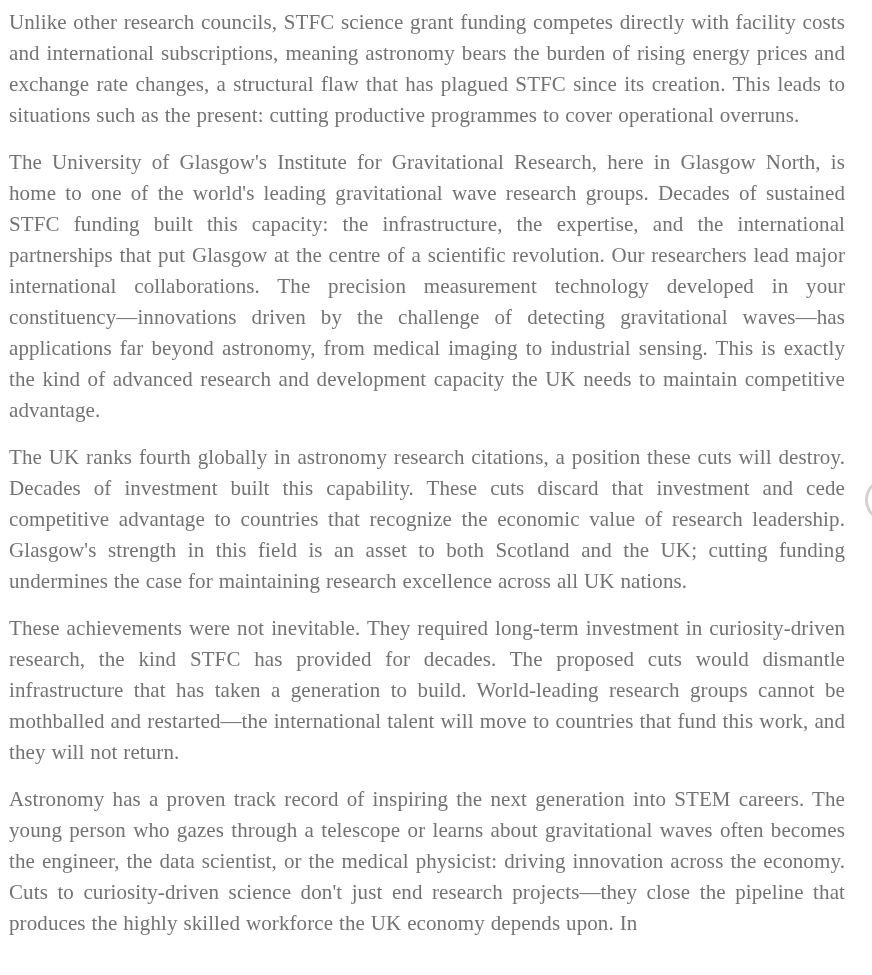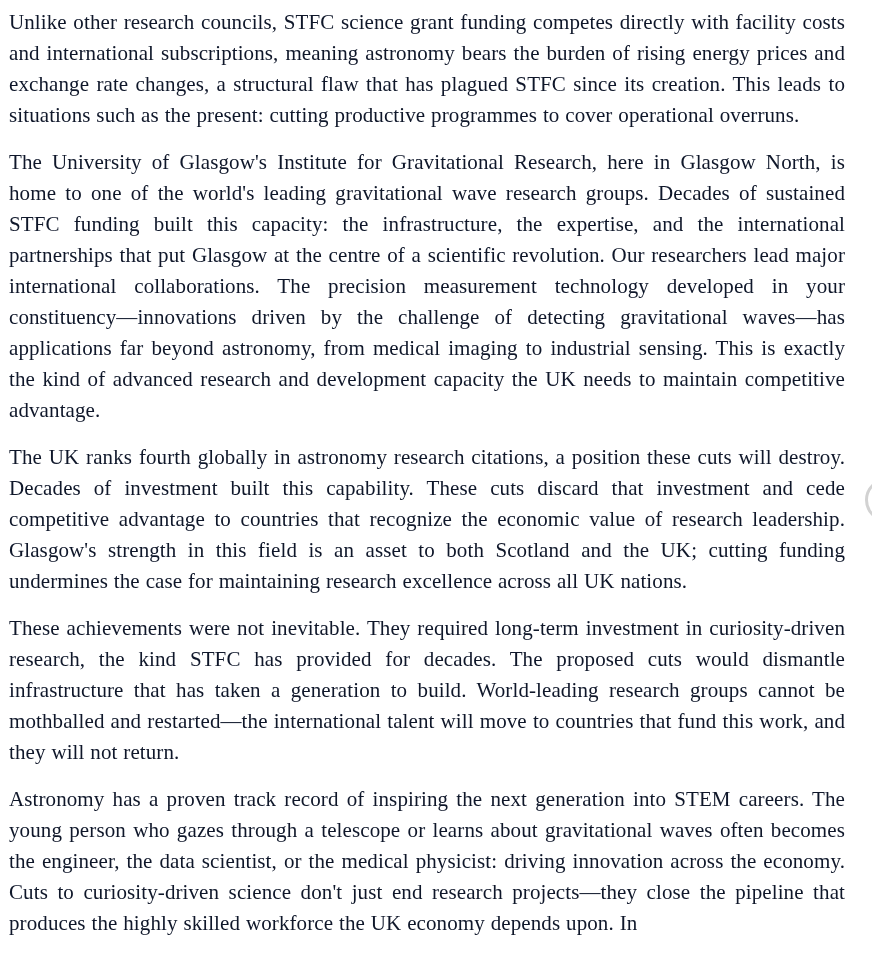--- a/index.html
+++ b/index.html
@@ -11,21 +11,21 @@
     height: 975px;
     background: #ffffff;
     overflow: hidden;
     position: relative;
     font-family: "Liberation Serif", serif;
   }
   .page {
     box-sizing: border-box;
     width: 872px;
     padding: 7px 27px 0 9px;
-    color: #0f172a;
+    color: #737373;
   }
   .page p {
     margin: 0 0 16px 0;
     font-size: 21px;
     line-height: 31px;
     text-align: justify;
     letter-spacing: 0.1px;
     word-spacing: 0.5px;
   }
   .float-widget {

